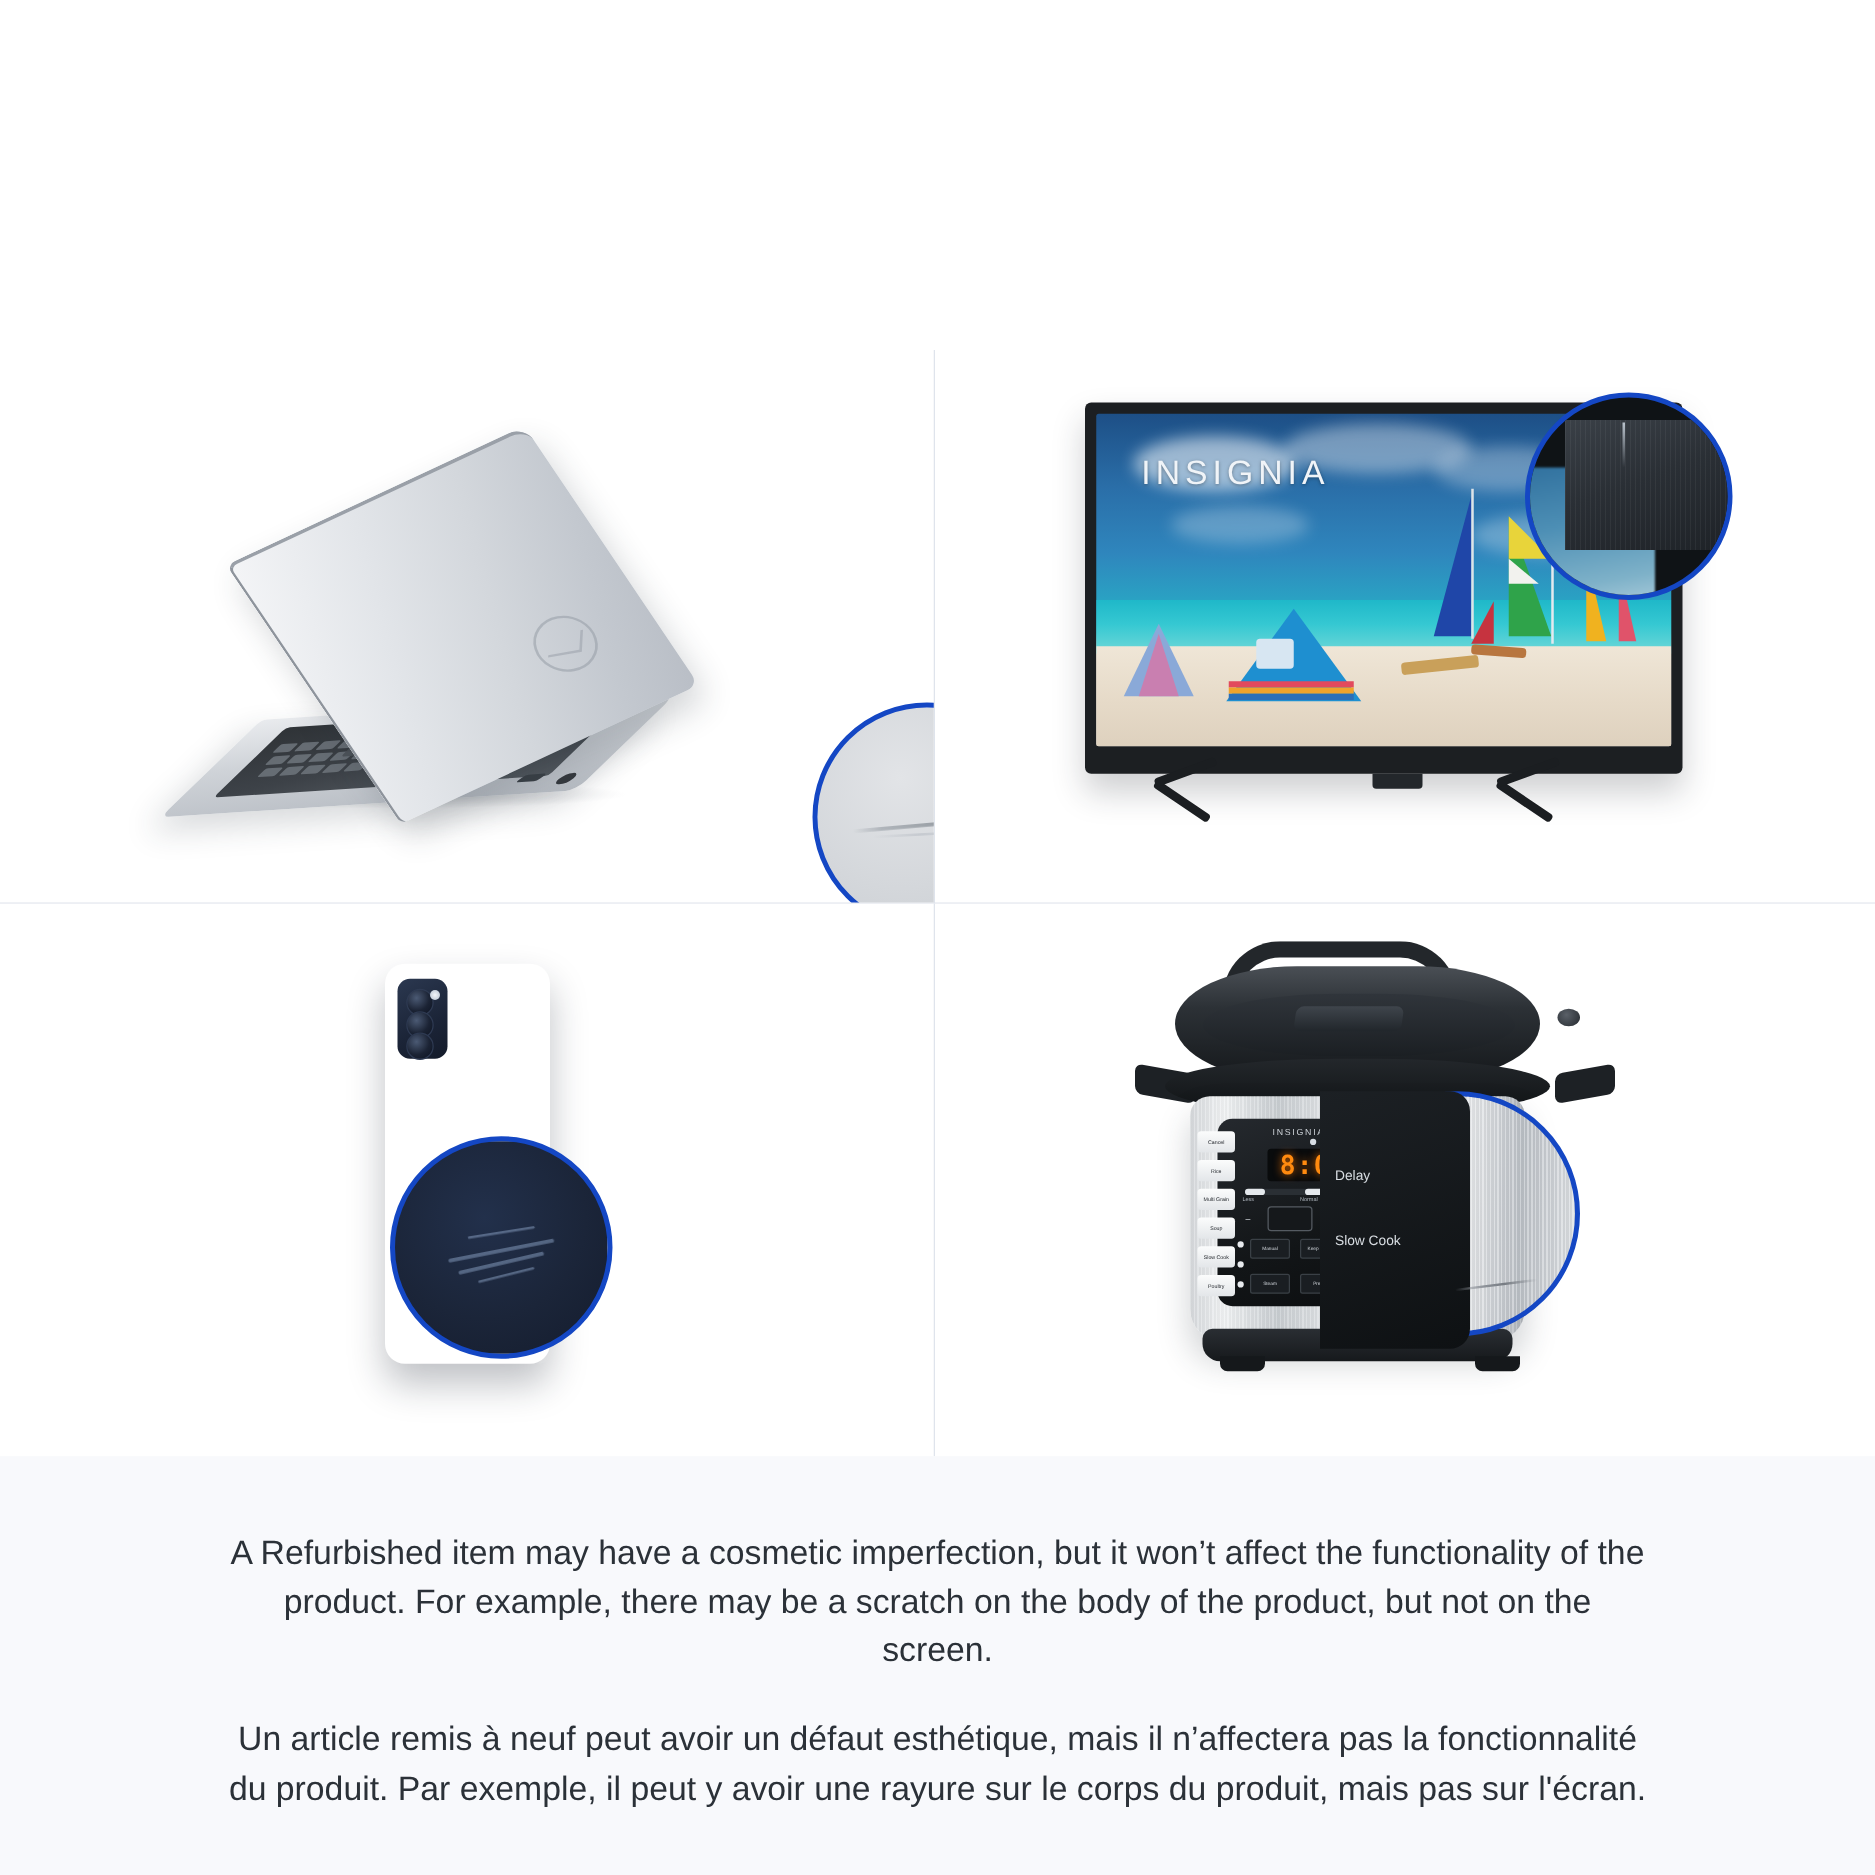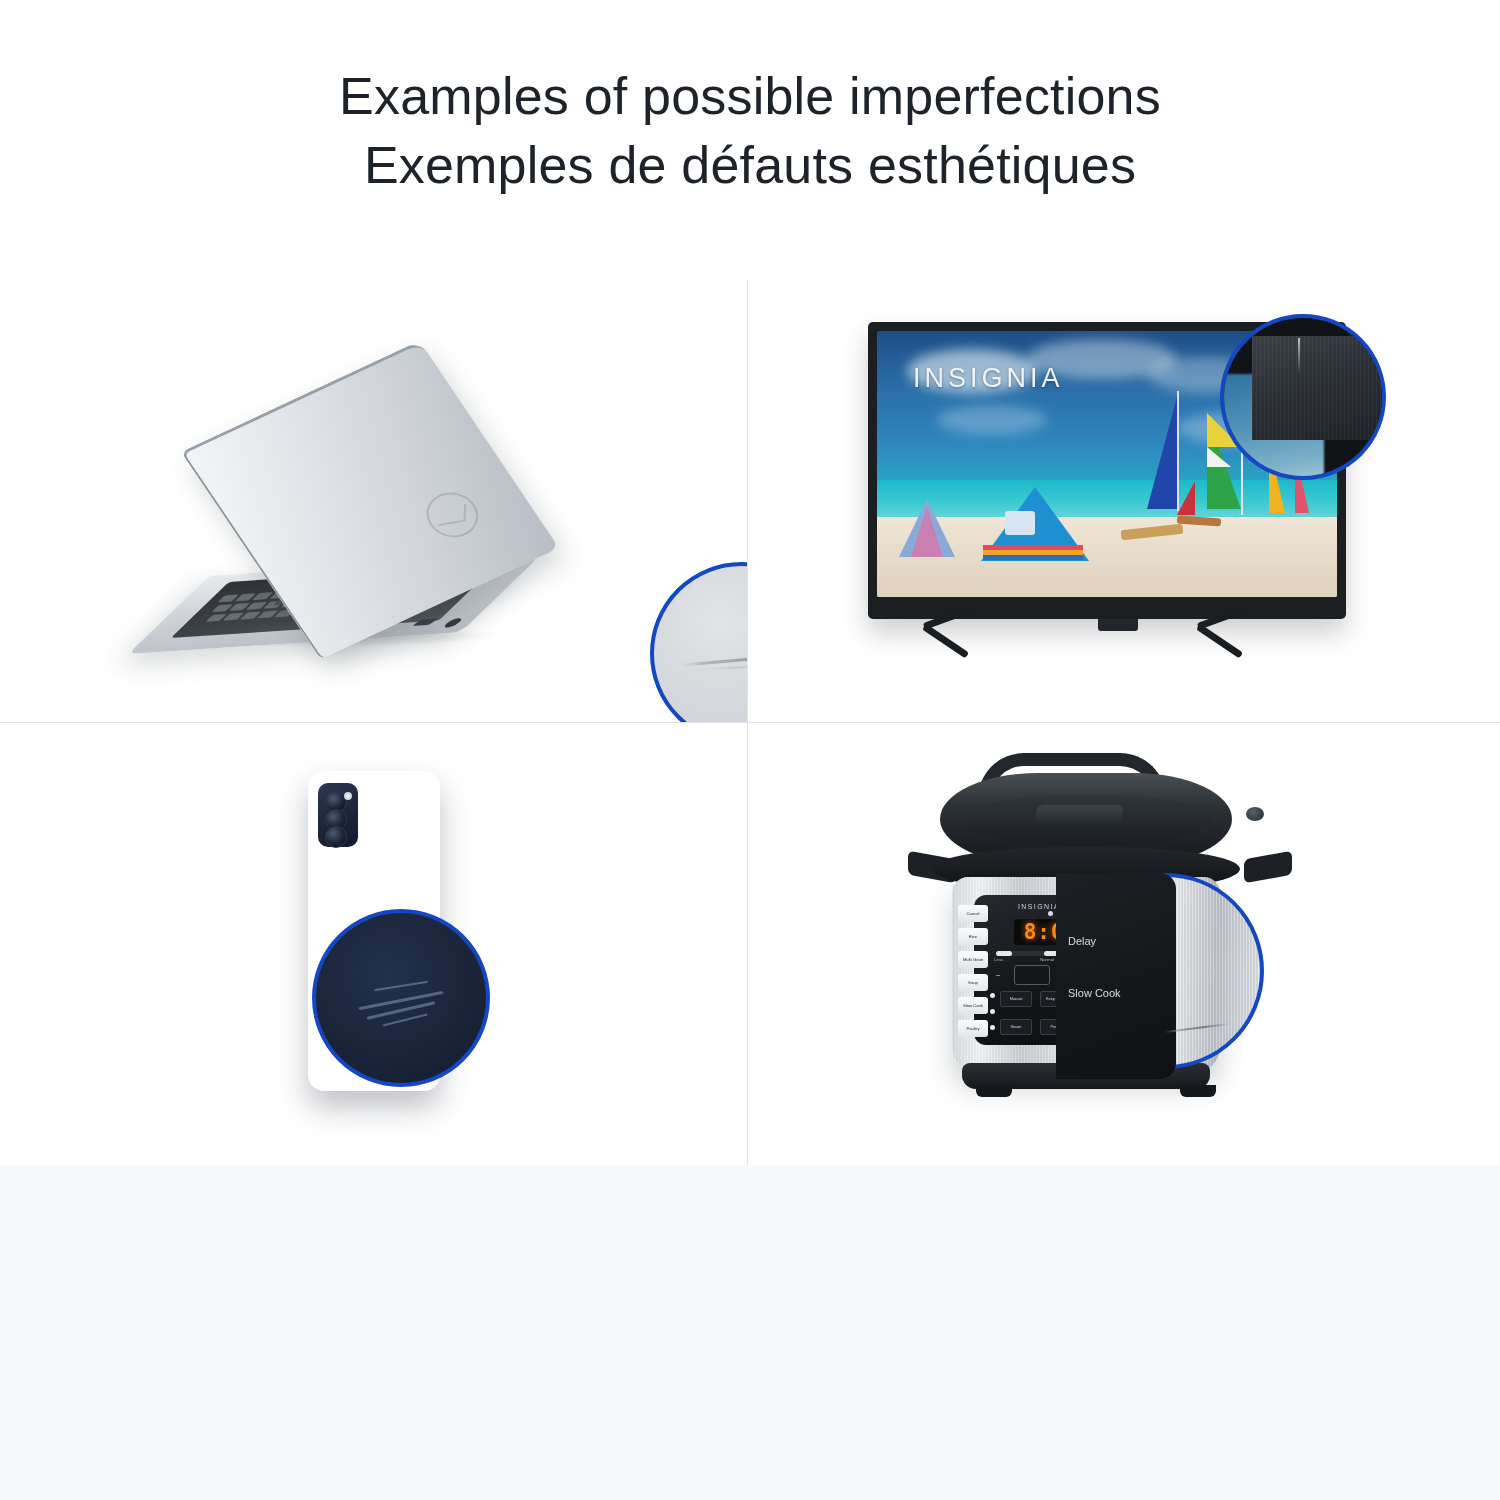--- a/index.html
+++ b/index.html
@@ -338,24 +338,20 @@
     width:1140px;text-align:center;color:#2b3138;
     font-size:27px;line-height:1.45;font-weight:400;
   }
   .para.fr{margin-top:32px;}
 </style>
 </head>
 <body>
 
 <div class="page">
 
-  <div class="header">
-    <div class="title-line">Examples of possible imperfections</div>
-    <div class="title-line">Exemples de défauts esthétiques</div>
-  </div>
 
   <div class="grid">
 
     <div class="cell r0c0">
       <div class="stage">
         <div class="lap-wrap">
           <div class="lap-shadow"></div>
           <div class="lap-base">
             <div class="lap-deck">
               <div class="lap-keys">
@@ -582,15 +578,17 @@
             <div class="ckz-scratch"></div>
           </div>
 
         </div>
       </div>
     </div>
 
   </div>
 
   <div class="footer">
+    <div class="para en">A Refurbished item may have a cosmetic imperfection, but it won’t affect the functionality of the product. For example, there may be a scratch on the body of the product, but not on the screen.</div>
+    <div class="para fr">Un article remis à neuf peut avoir un défaut esthétique, mais il n’affectera pas la fonctionnalité du produit. Par exemple, il peut y avoir une rayure sur le corps du produit, mais pas sur l'écran.</div>
   </div>
 
 </div>
 
 </body></html>

